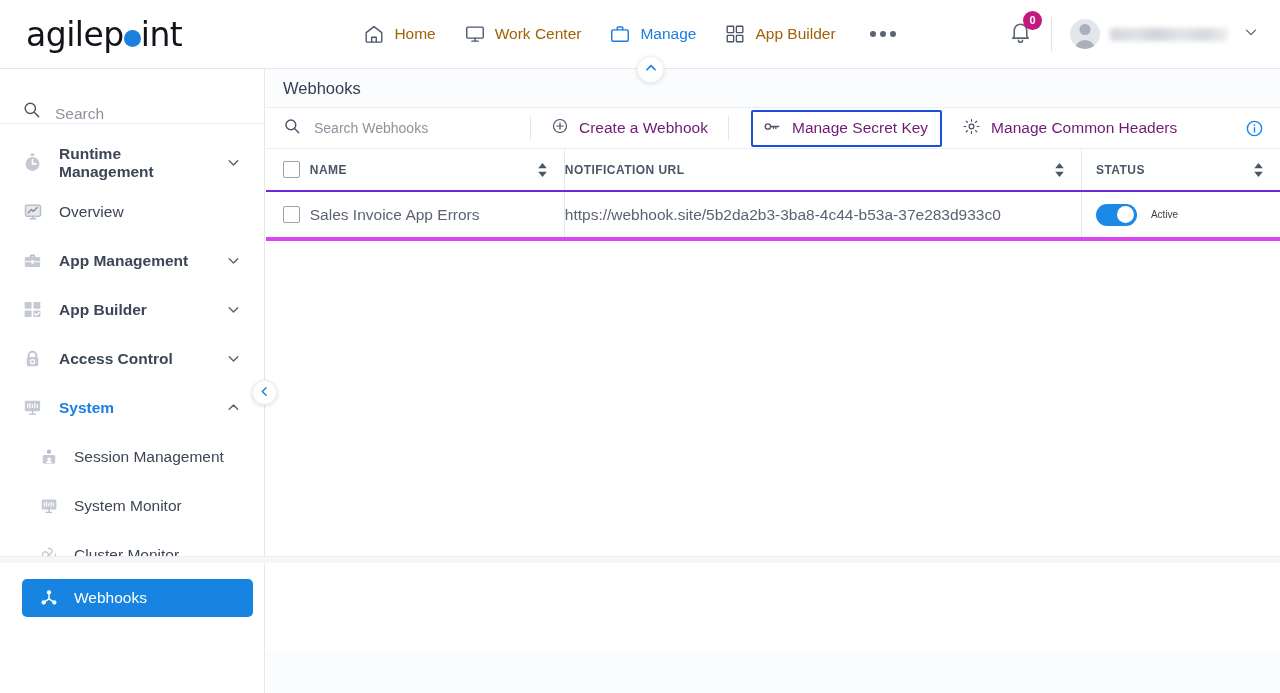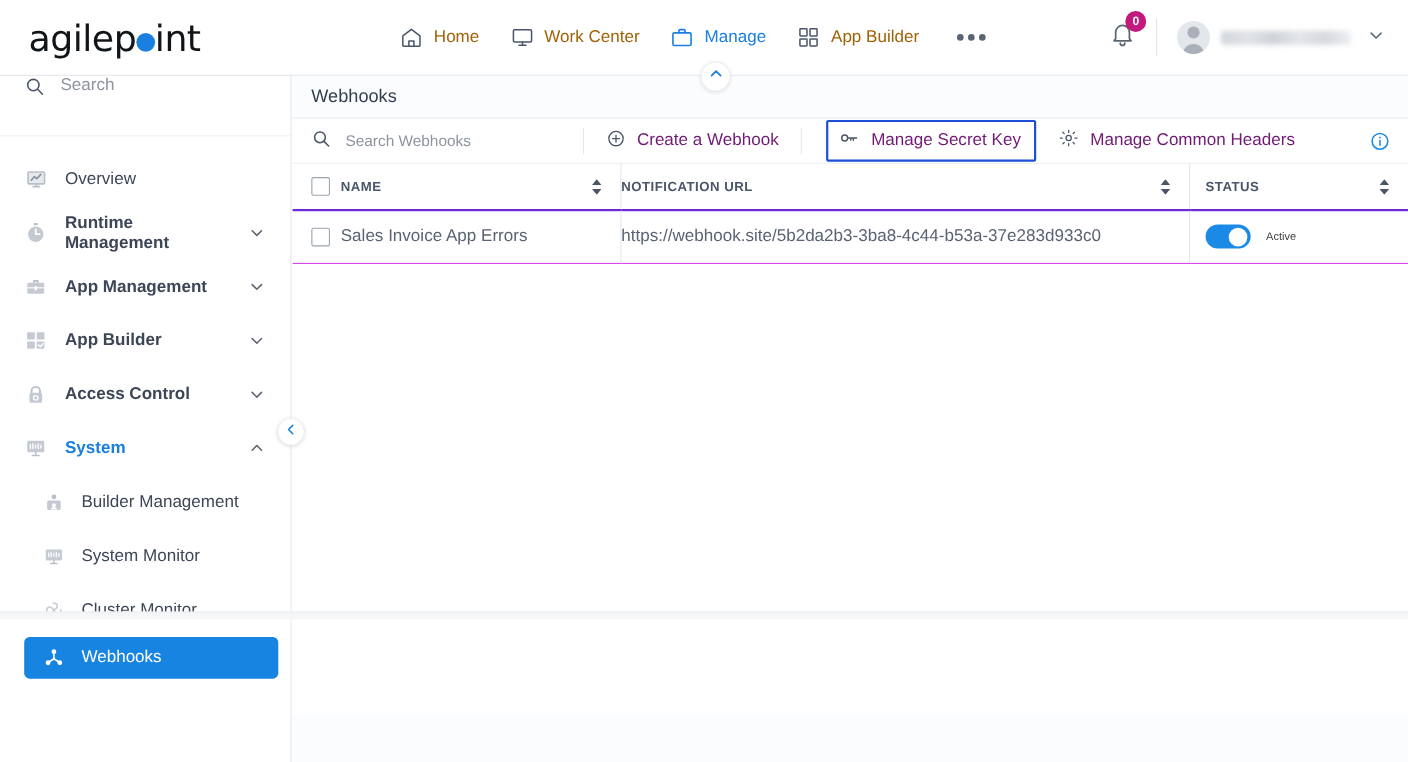--- a/index.html
+++ b/index.html
@@ -96,21 +96,21 @@
   }
   .chev-user { margin-left: 4px; }
 
   
   .sidebar {
     position: absolute; top: 69px; left: 0;
     width: 265px; height: 624px;
     background: #ffffff; border-right: 1px solid #e4e7ec;
   }
   .side-search {
-    height: 55px; display: flex; align-items: flex-start;
+    height: 55px; display: flex; align-items: flex-end;
     gap: 14px; padding: 0 22px;
     border-bottom: 1px solid #eceef1;
   }
   .side-search-input {
     border: none; outline: none; background: transparent;
     font-size: 15.5px; color: #6b7280;
     font-family: "Liberation Sans", sans-serif;
     width: 170px;
   }
   .side-search-input::placeholder { color: #8d949e; }
@@ -196,21 +196,21 @@
   .table-area { background: #ffffff; height: 501px; position: relative; }
   .tbl { width: 100%; border-collapse: collapse; table-layout: fixed; }
   .tbl th {
     height: 42px; font-size: 12px; color: #4a5568;
     font-weight: 700; letter-spacing: 0.45px; text-align: left;
     border-bottom: 2px solid #6d28d9; vertical-align: middle;
     background: #fff;
   }
   .tbl td {
     height: 48px; font-size: 15.5px; color: #5a6371;
-    border-bottom: 1px solid #d946ef; vertical-align: middle; margin-top: 40px;
+    border-bottom: 4px solid #d946ef; vertical-align: middle; margin-top: 40px;
   }
   .col-cb { width: 43px; padding-left: 17px; }
   .col-name { width: 250px; }
   .col-url { width: 508px; border-left: 1px solid #e4e7ec; }
   .col-status { width: 195px; border-left: 1px solid #e4e7ec; padding-left: 14px; }
   .th-inner { display: flex; align-items: center; justify-content: space-between; padding-right: 16px; }
   .cbox {
     width: 17px; height: 17px; border: 1.5px solid #9aa3b0;
     border-radius: 2px; background: #fff; cursor: pointer; display: block;
   }
@@ -332,45 +332,45 @@
         <svg width="19" height="19" viewBox="0 0 24 24" fill="none" stroke="#4a5568" stroke-width="1.8" stroke-linecap="round">
           <circle cx="10.5" cy="10.5" r="6.5"></circle>
           <path d="M15.4 15.4 21 21"></path>
         </svg>
       </span>
       <input class="side-search-input" placeholder="Search" style="">
     </div>
 
     <div class="side-list">
 
-      <div class="side-item">
-        <span class="s-ico">
-          <svg width="20" height="20" viewBox="0 0 24 24" fill="none" stroke="#b9bfc8" stroke-width="1.8" stroke-linecap="round" stroke-linejoin="round">
-            <rect x="3" y="4" width="18" height="13" rx="1.3" fill="#e6e9ed" stroke="#b9bfc8"></rect>
-            <path d="M6.5 13l3.5-4 2.5 2.2 4.5-4.5" stroke="#8b939e"></path>
-            <path d="M12 17v3M8.5 20h7" stroke="#b9bfc8"></path>
-          </svg>
-        </span>
-        <span class="s-label">Overview</span>
-      </div>
-
       <div class="side-item group">
         <span class="s-ico">
           <svg width="21" height="21" viewBox="0 0 24 24">
             <rect x="10" y="2" width="4" height="2.4" rx="0.7" fill="#b9bfc8"></rect>
             <circle cx="12" cy="13.6" r="8" fill="#c5cad2"></circle>
             <path d="M12 8.6v5h4" stroke="#ffffff" stroke-width="1.8" fill="none" stroke-linecap="round"></path>
           </svg>
         </span>
         <span class="s-label">Runtime Management</span>
         <span class="side-chev">
           <svg width="17" height="17" viewBox="0 0 24 24" fill="none" stroke="#5b6472" stroke-width="2" stroke-linecap="round" stroke-linejoin="round">
               <path d="M6 9.5l6 6 6-6"></path>
             </svg>
         </span>
+      </div>
+
+      <div class="side-item">
+        <span class="s-ico">
+          <svg width="20" height="20" viewBox="0 0 24 24" fill="none" stroke="#b9bfc8" stroke-width="1.8" stroke-linecap="round" stroke-linejoin="round">
+            <rect x="3" y="4" width="18" height="13" rx="1.3" fill="#e6e9ed" stroke="#b9bfc8"></rect>
+            <path d="M6.5 13l3.5-4 2.5 2.2 4.5-4.5" stroke="#8b939e"></path>
+            <path d="M12 17v3M8.5 20h7" stroke="#b9bfc8"></path>
+          </svg>
+        </span>
+        <span class="s-label">Overview</span>
       </div>
 
       <div class="side-item group">
         <span class="s-ico">
           <svg width="21" height="21" viewBox="0 0 24 24">
             <path d="M9 6.2c0-.6.5-1.1 1.1-1.1h3.8c.6 0 1.1.5 1.1 1.1V8h-2V7h-2v1H9z" fill="#b9bfc8"></path>
             <rect x="3.2" y="8" width="17.6" height="11.5" rx="1.4" fill="#c5cad2"></rect>
             <rect x="10.7" y="11.8" width="2.6" height="4" rx="0.6" fill="#ffffff"></rect>
             <rect x="3.2" y="12.6" width="17.6" height="1.3" fill="#ffffff" opacity="0.85"></rect>
           </svg>
@@ -435,21 +435,21 @@
 
       <div class="side-sub">
         <span class="s-ico">
           <svg width="20" height="20" viewBox="0 0 24 24">
             <circle cx="12" cy="5.6" r="2.6" fill="#b9bfc8"></circle>
             <rect x="4.6" y="9.6" width="14.8" height="10.4" rx="1.6" fill="#c5cad2"></rect>
             <circle cx="12" cy="14.8" r="2.1" fill="#ffffff"></circle>
             <path d="M8.3 19.4c.5-1.8 1.9-2.8 3.7-2.8s3.2 1 3.7 2.8z" fill="#ffffff"></path>
           </svg>
         </span>
-        <span class="s-label">Builder Management</span>
+        <span class="s-label">Session Management</span>
       </div>
 
       <div class="side-sub">
         <span class="s-ico">
           <svg width="20" height="20" viewBox="0 0 24 24">
             <rect x="3.2" y="4.2" width="17.6" height="12" rx="1.3" fill="#c5cad2"></rect>
             <path d="M6.4 8.2v4M9 7.2v5M11.8 8.8v2.8M14.6 7.4v4.8M17.4 8.6v3.2" stroke="#ffffff" stroke-width="1.4" stroke-linecap="round"></path>
             <path d="M12 16.2v3.3M8.6 19.6h6.8" stroke="#b9bfc8" stroke-width="1.6" stroke-linecap="round"></path>
           </svg>
         </span>

